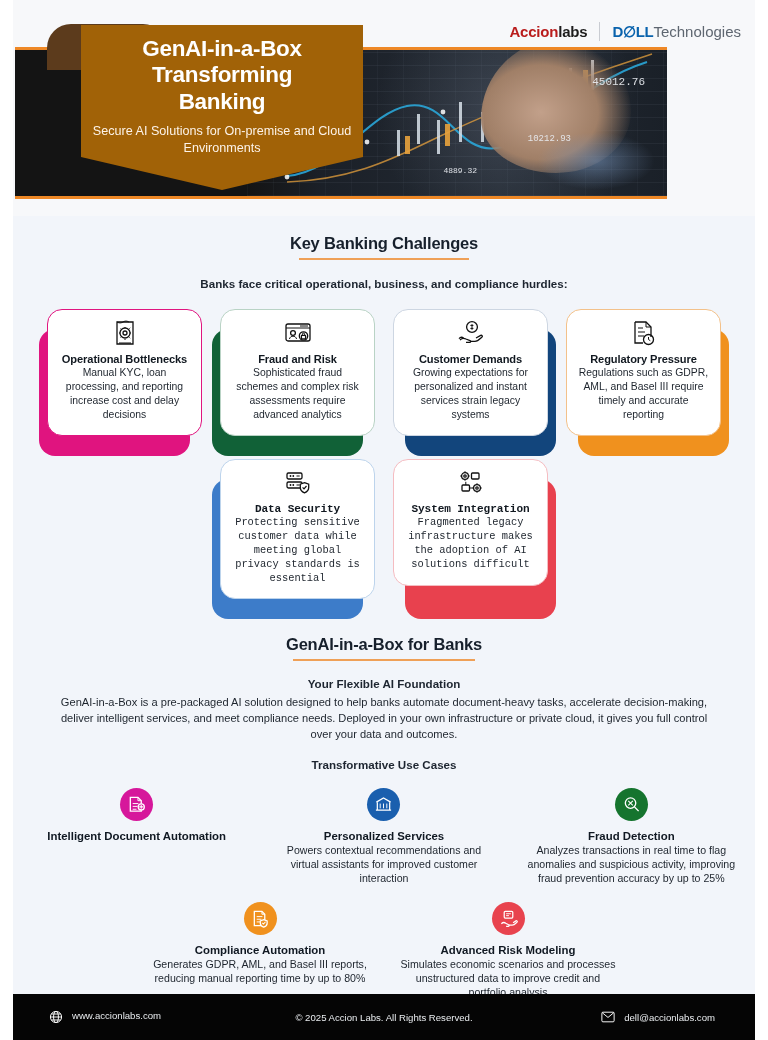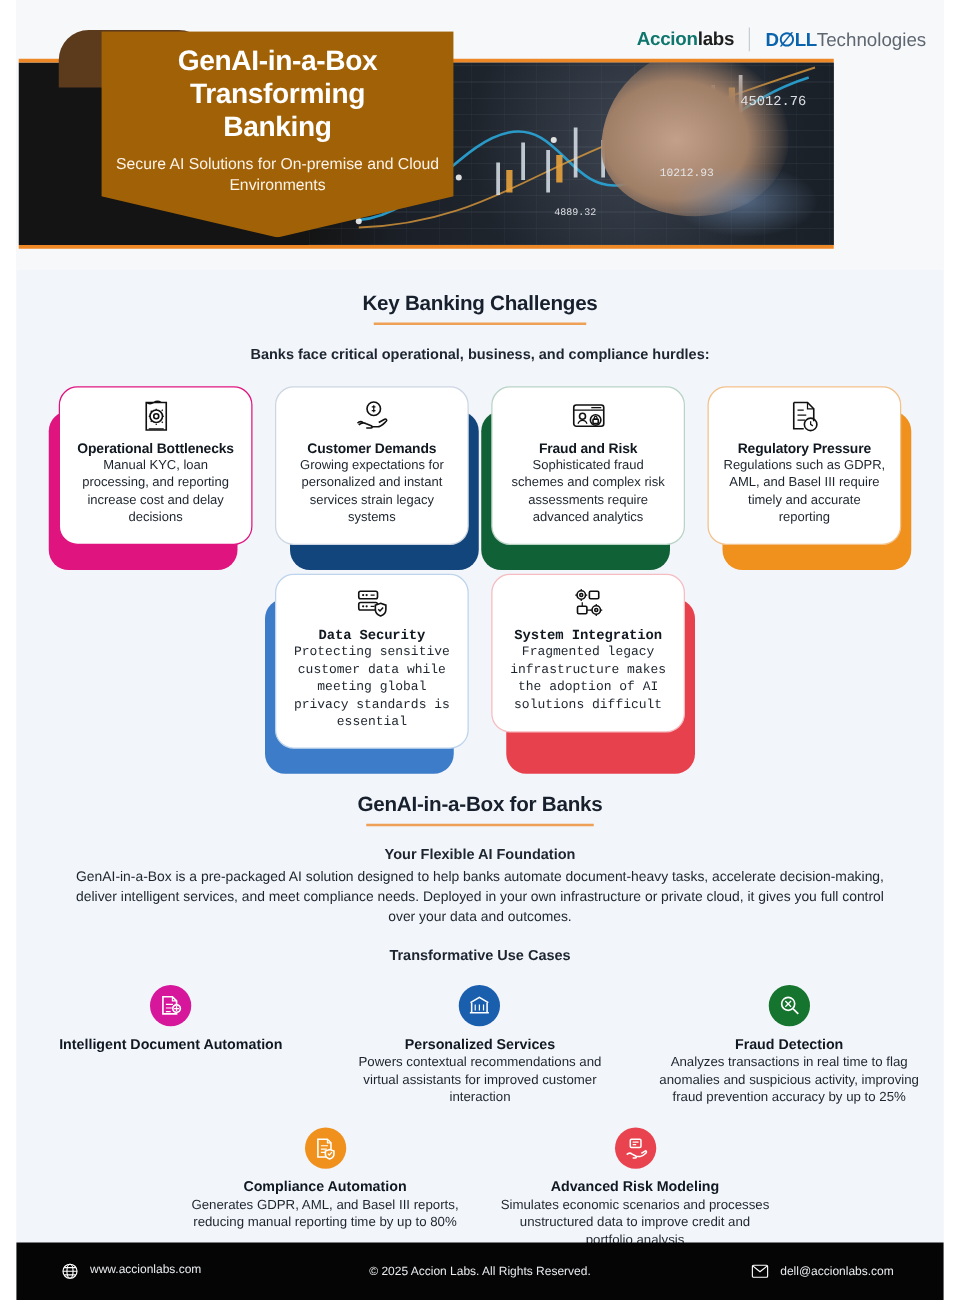--- a/index.html
+++ b/index.html
@@ -21,21 +21,21 @@
   }
 
   
   .header-wrap { position:relative; width:742px; height:216px; background:#f7f8fa; }
   .logos {
     position:absolute; top:22px; right:14px;
     display:flex; align-items:center; gap:12px;
     z-index:6;
   }
   .logo-accion { font-size:15px; font-weight:bold; letter-spacing:-.2px; white-space:nowrap; }
-  .logo-accion .a1 { color:#0f766e;text-align:right; }
+  .logo-accion .a1 { color:#b91c1c;text-align:right; }
   .logo-accion .a2 { color:#1d1d1d; }
   .logo-sep { width:1px; height:19px; background:#c9ccd2; }
   .logo-dell { font-size:15px; white-space:nowrap; }
   .logo-dell .d1 { color:#0a63ad; font-weight:bold; letter-spacing:-.3px; }
   .logo-dell .d2 { color:#5e6670; font-weight:normal; }
 
   .banner {
     position:absolute; left:2px; top:47px;
     width:652px; height:152px;
     background:linear-gradient(100deg,#141414 0%,#141414 42%,#1d2026 55%,#15181d 100%);
@@ -226,54 +226,54 @@
                 <circle cx="12" cy="14" r="2"></circle>
               <path d="M12 9v-1M12 20v1M7 14H6M18 14h-1M8.4 10.4l-.8-.8M16.4 18.4l.8.8M8.4 17.6l-.8.8M16.4 9.6l.8-.8" stroke-width="1"></path>
               <path d="M6 24h12" stroke-width="1"></path>
             </svg>
           </div>
           <h3>Operational Bottlenecks</h3>
           <p>Manual KYC, loan processing, and reporting increase cost and delay decisions</p>
         </div>
       </div>
 
-      <div class="card sh-right">
-        <div class="shadow" style="background:#12457C"></div>
-        <div class="body" style="border-color:#cdd6e2">
-          <div class="ic">
-            <svg width="28" height="26" viewBox="0 0 28 26" fill="none" stroke="#111" stroke-width="1.3">
-              <circle cx="15" cy="7" r="5.4"></circle>
-                <path d="M15 4.2v5.6M13.4 5.4h3M13.4 8.4h3" stroke-width="1"></path>
-              <path d="M3 20c2-2 4-2 6-1l4 1.6c1 .4 1 1.8-.4 1.8H9"></path>
-              <path d="M13 21.4h5c3 0 5-2.6 7-4.4.9-.8-.2-2.2-1.3-1.6L19 18"></path>
-              <path d="M2 18.6c1.4-1.6 3.2-1.6 4.6-.4"></path>
-            </svg>
-          </div>
-          <h3>Customer Demands</h3>
-          <p>Growing expectations for personalized and instant services strain legacy systems</p>
-        </div>
-      </div>
-
       <div class="card sh-left">
         <div class="shadow" style="background:#116137"></div>
         <div class="body" style="border-color:#b9d3c5">
           <div class="ic">
             <svg width="28" height="24" viewBox="0 0 28 24" fill="none" stroke="#111" stroke-width="1.3">
               <rect x="2" y="3" width="24" height="17" rx="2"></rect>
               <path d="M2 7h24" stroke-width="1"></path>
               <circle cx="9" cy="12" r="2.4"></circle>
                 <path d="M5.4 18c.6-2 2-2.8 3.6-2.8s3 .8 3.6 2.8" stroke-width="1"></path>
               <circle cx="19.5" cy="15" r="4.2" fill="#fff"></circle>
               <rect x="17.4" y="14.3" width="4.2" height="3.6" rx=".7"></rect>
               <path d="M18.4 14.3v-1.1a1.1 1.1 0 012.2 0v1.1" stroke-width="1"></path>
               <path d="M16 5h8" stroke-width="1"></path>
             </svg>
           </div>
           <h3>Fraud and Risk</h3>
           <p>Sophisticated fraud schemes and complex risk assessments require advanced analytics</p>
+        </div>
+      </div>
+
+      <div class="card sh-right">
+        <div class="shadow" style="background:#12457C"></div>
+        <div class="body" style="border-color:#cdd6e2">
+          <div class="ic">
+            <svg width="28" height="26" viewBox="0 0 28 26" fill="none" stroke="#111" stroke-width="1.3">
+              <circle cx="15" cy="7" r="5.4"></circle>
+                <path d="M15 4.2v5.6M13.4 5.4h3M13.4 8.4h3" stroke-width="1"></path>
+              <path d="M3 20c2-2 4-2 6-1l4 1.6c1 .4 1 1.8-.4 1.8H9"></path>
+              <path d="M13 21.4h5c3 0 5-2.6 7-4.4.9-.8-.2-2.2-1.3-1.6L19 18"></path>
+              <path d="M2 18.6c1.4-1.6 3.2-1.6 4.6-.4"></path>
+            </svg>
+          </div>
+          <h3>Customer Demands</h3>
+          <p>Growing expectations for personalized and instant services strain legacy systems</p>
         </div>
       </div>
 
       <div class="card sh-right">
         <div class="shadow" style="background:#F0911E"></div>
         <div class="body" style="border-color:#f3c18a">
           <div class="ic">
             <svg width="25" height="27" viewBox="0 0 25 27" fill="none" stroke="#111" stroke-width="1.3">
               <path d="M4 2h11l5 5v10"></path>
                 <path d="M4 2v21h8"></path>

